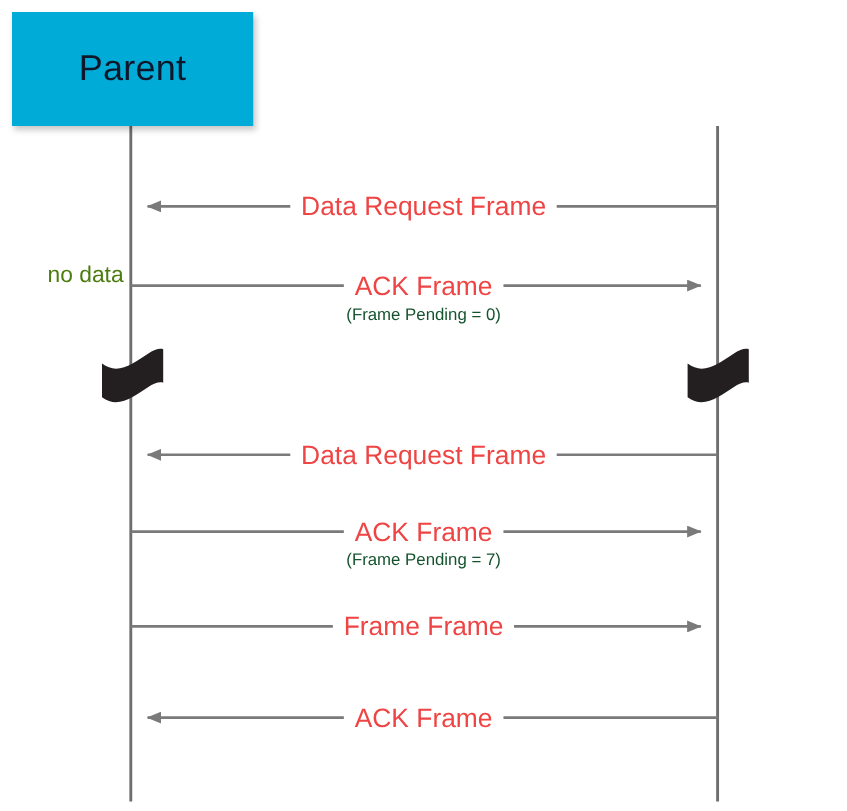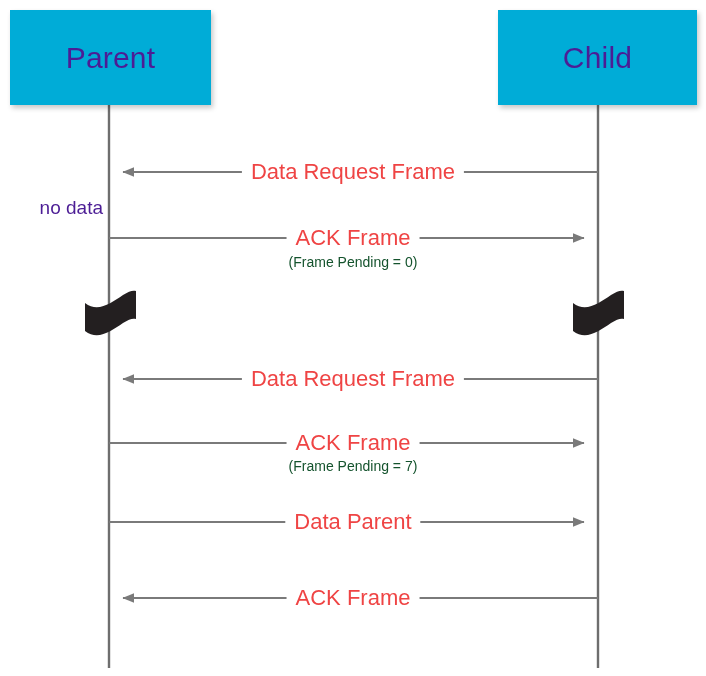--- a/index.html
+++ b/index.html
@@ -32,21 +32,21 @@
   }
   .actor-box {
     position: absolute;
     background: #00ACD7;
     box-shadow: 2px 3px 5px rgba(0,0,0,0.22);
     display: flex;
     align-items: center;
     justify-content: center;
   }
   .actor-label {
-    color: #4c1d95;
+    color: #0f172a;
     font-size: 30px;
     font-weight: 400;
     letter-spacing: 0.2px;
     line-height: 1;
     white-space: nowrap;
   }
   #actor-parent-box { left: 10px;  top: 10px; width: 201px; height: 95px; }
   #actor-child-box  { left: 498px; top: 10px; width: 199px; height: 95px; }
 
   .msg-label {
@@ -65,25 +65,26 @@
     background: #ffffff;
     padding: 0 6px;
     color: #14532d;
     font-size: 14px;
     line-height: 1.05;
     white-space: nowrap;
   }
   .side-note {
     position: absolute;
     transform: translate(-100%, -50%);
-    color: #4c1d95;
+    color: #4d7c0f;
     font-size: 19px;
     line-height: 1.35;
     text-align: center;
     white-space: pre-line;
+    margin-top: 22px;
   }
   #note-no-data    { left: 103px; top: 208px; }
   #note-data-avail { left: 103px; top: 412px; }
 </style>
 </head>
 <body>
 
 <div id="diagram-root">
 
   <svg id="diagram-svg" viewBox="0 0 706 676">
@@ -132,34 +133,31 @@
                L 51 -4
                C 48 -5 44 -4 38 0
                C 26 8 13 18 0 8 Z" fill="#231F20"></path>
     </g>
   </svg>
 
   <div class="actor-box" id="actor-parent-box">
     <span class="actor-label">Parent</span>
   </div>
 
-  <div class="actor-box" id="actor-child-box">
-    <span class="actor-label">Child</span>
-  </div>
 
   <div class="msg-label" style="left:353px; top:172px;">Data Request Frame</div>
 
   <div class="msg-label" style="left:353px; top:238px;">ACK Frame</div>
   <div class="msg-sublabel" style="left:353px; top:262px;">(Frame Pending = 0)</div>
 
   <div class="msg-label" style="left:353px; top:379px;">Data Request Frame</div>
 
   <div class="msg-label" style="left:353px; top:443px;">ACK Frame</div>
   <div class="msg-sublabel" style="left:353px; top:466px;">(Frame Pending = 7)</div>
 
-  <div class="msg-label" style="left:353px; top:522px;">Data Parent</div>
+  <div class="msg-label" style="left:353px; top:522px;">Frame Frame</div>
 
   <div class="msg-label" style="left:353px; top:598px;">ACK Frame</div>
 
   <div class="side-note" id="note-no-data">no data</div>
 
 
 </div>
 
 </body></html>

